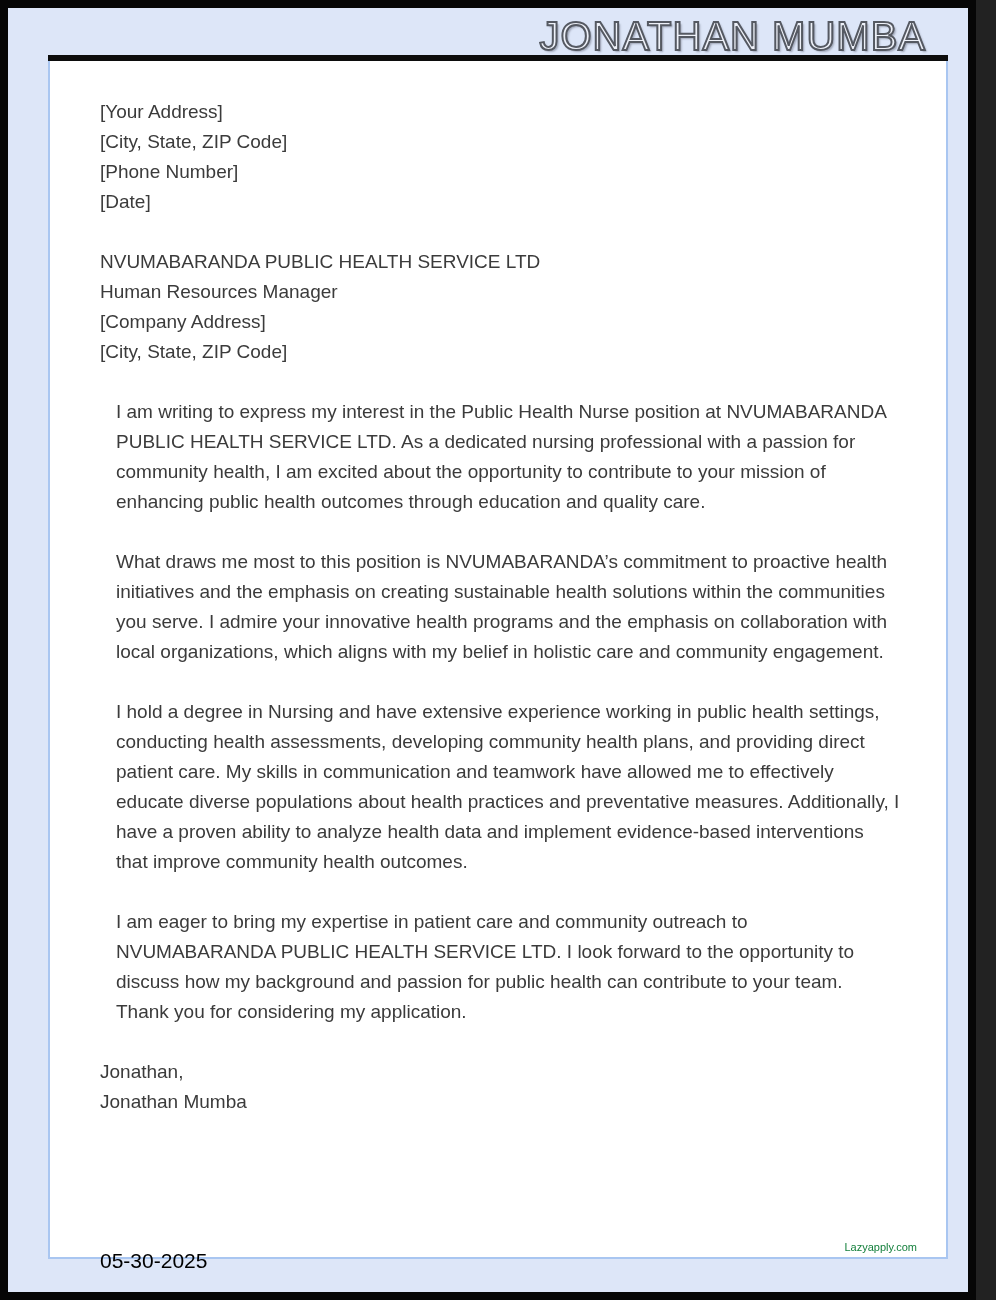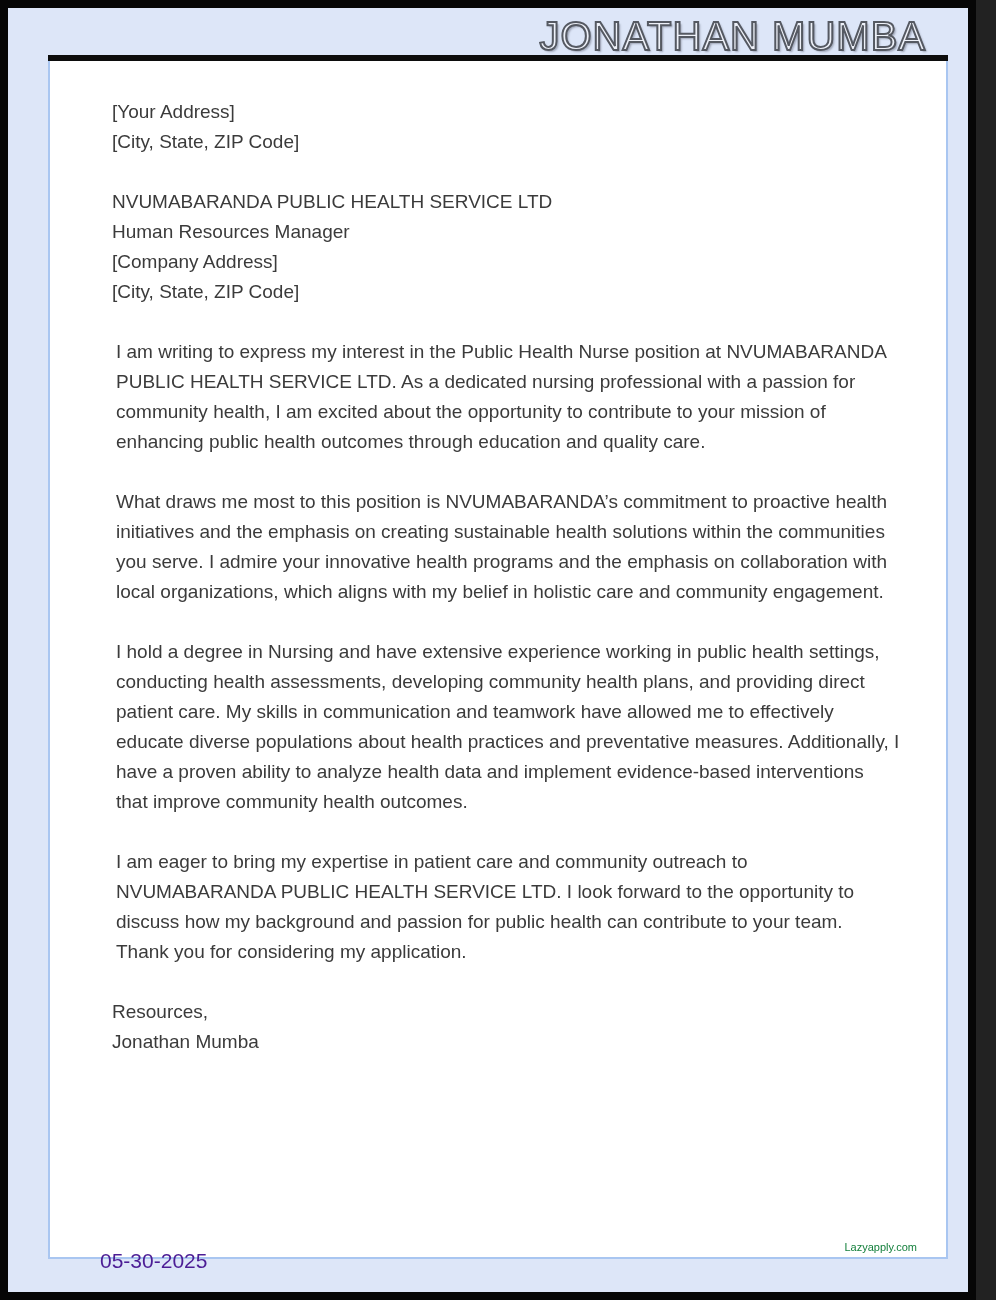--- a/index.html
+++ b/index.html
@@ -52,29 +52,29 @@
   }
   .page-content {
     box-sizing: border-box;
     width: 100%;
     padding: 36px 46px 0 50px;
     font-size: 19px;
     line-height: 30px;
     color: #3b3b3b;
   }
   .block { margin: 0 0 30px 0; }
-  .line { white-space: nowrap; margin-left: 12px; }
+  .line { white-space: nowrap; }
   .para { margin: 0 0 30px 16px; }
   .doc-date {
     position: absolute;
     top: 1241px;
     left: 92px;
     font-size: 21px;
     line-height: 24px;
-    color: #4c1d95;
+    color: #000000;
     z-index: 3;
   }
   .watermark {
     position: absolute;
     top: 1229px;
     right: 51px;
     font-size: 11px;
     line-height: 20px;
     color: #15803d;
     z-index: 2;
@@ -88,37 +88,39 @@
   <div class="header-title">JONATHAN MUMBA</div>
 
   <div class="top-bar"></div>
 
   <div class="page">
     <div class="page-content">
 
       <div class="block">
         <div class="line">[Your Address]</div>
         <div class="line">[City, State, ZIP Code]</div>
+        <div class="line">[Phone Number]</div>
+        <div class="line">[Date]</div>
       </div>
 
       <div class="block">
         <div class="line">NVUMABARANDA PUBLIC HEALTH SERVICE LTD</div>
         <div class="line">Human Resources Manager</div>
         <div class="line">[Company Address]</div>
         <div class="line">[City, State, ZIP Code]</div>
       </div>
 
 
       <p class="para">I am writing to express my interest in the Public Health Nurse position at NVUMABARANDA PUBLIC HEALTH SERVICE LTD. As a dedicated nursing professional with a passion for community health, I am excited about the opportunity to contribute to your mission of enhancing public health outcomes through education and quality care.</p>
       <p class="para">What draws me most to this position is NVUMABARANDA’s commitment to proactive health initiatives and the emphasis on creating sustainable health solutions within the communities you serve. I admire your innovative health programs and the emphasis on collaboration with local organizations, which aligns with my belief in holistic care and community engagement.</p>
       <p class="para">I hold a degree in Nursing and have extensive experience working in public health settings, conducting health assessments, developing community health plans, and providing direct patient care. My skills in communication and teamwork have allowed me to effectively educate diverse populations about health practices and preventative measures. Additionally, I have a proven ability to analyze health data and implement evidence-based interventions that improve community health outcomes.</p>
       <p class="para">I am eager to bring my expertise in patient care and community outreach to NVUMABARANDA PUBLIC HEALTH SERVICE LTD. I look forward to the opportunity to discuss how my background and passion for public health can contribute to your team. Thank you for considering my application.</p>
 
       <div class="block">
-        <div class="line">Resources,</div>
+        <div class="line">Jonathan,</div>
         <div class="line">Jonathan Mumba</div>
       </div>
 
     </div>
   </div>
 
   <div class="doc-date">05-30-2025</div>
 
   <div class="watermark">Lazyapply.com</div>
 

